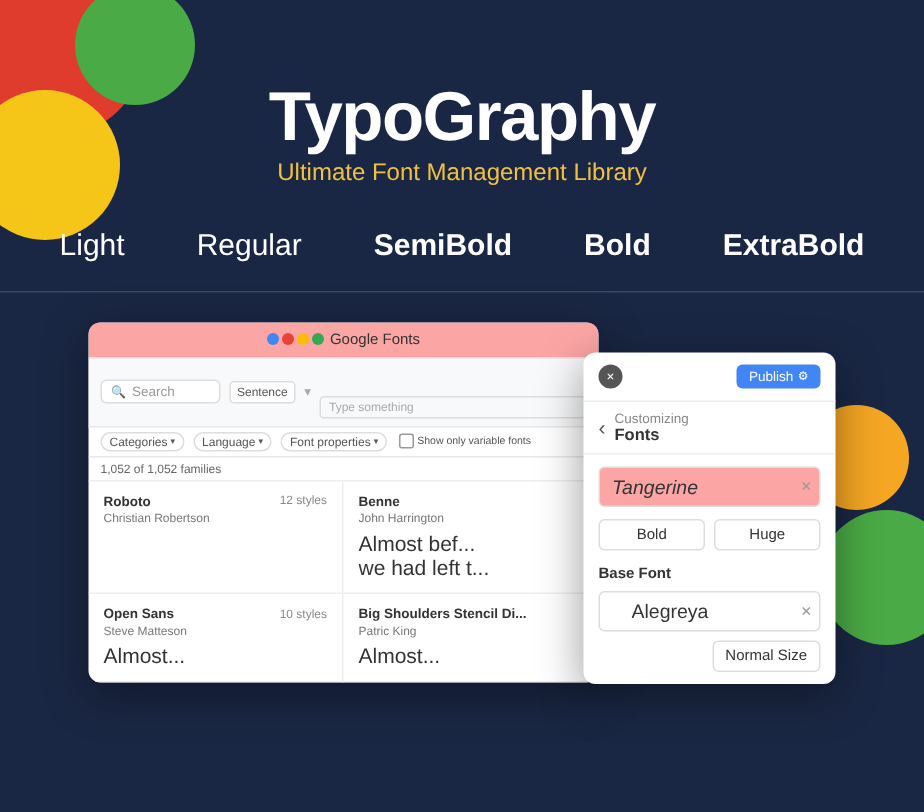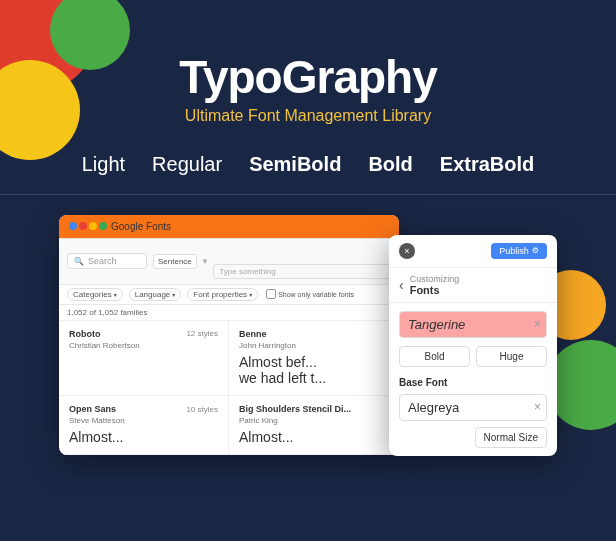--- a/index.html
+++ b/index.html
@@ -64,21 +64,21 @@
       color: #f0c040;
       font-weight: 400;
       margin-top: 4px;
     }
 
     
     .font-weights {
       display: flex;
       justify-content: center;
       align-items: center;
-      gap: 27px;
+      gap: 48px;
       margin-top: 28px;
       position: relative;
       z-index: 2;
       padding: 0 40px;
       border-bottom: 1px solid rgba(255,255,255,0.15);
       padding-bottom: 18px;
     }
     .font-weight-item {
       color: #ffffff;
       font-size: 20px;
@@ -106,26 +106,27 @@
       width: 340px;
       height: 240px;
       background: #ffffff;
       border-radius: 8px;
       box-shadow: 0 8px 30px rgba(0,0,0,0.4);
       overflow: hidden;
       flex-shrink: 0;
     }
 
     .browser-bar {
-      background: #f97316;
+      background: #fca5a5;
       padding: 6px 10px;
       display: flex;
       align-items: center;
       gap: 8px;
       border-bottom: 1px solid #e0e0e0;
+      justify-content: center;
     }
 
     .google-fonts-logo {
       display: flex;
       align-items: center;
       gap: 4px;
     }
     .gf-logo-dots {
       display: flex;
       gap: 2px;
@@ -389,21 +390,21 @@
     }
 
     .base-font-input-wrapper {
       position: relative;
       margin-bottom: 6px;
     }
     .base-font-input {
       width: 100%;
       border: 1px solid #ddd;
       border-radius: 4px;
-      padding: 5px 24px 5px 8px;
+      padding: 5px 24px 5px 21px;
       font-size: 13px;
       color: #333;
       background: white;
     }
     .base-font-clear {
       position: absolute;
       right: 6px;
       top: 50%;
       transform: translateY(-50%);
       color: #999;

